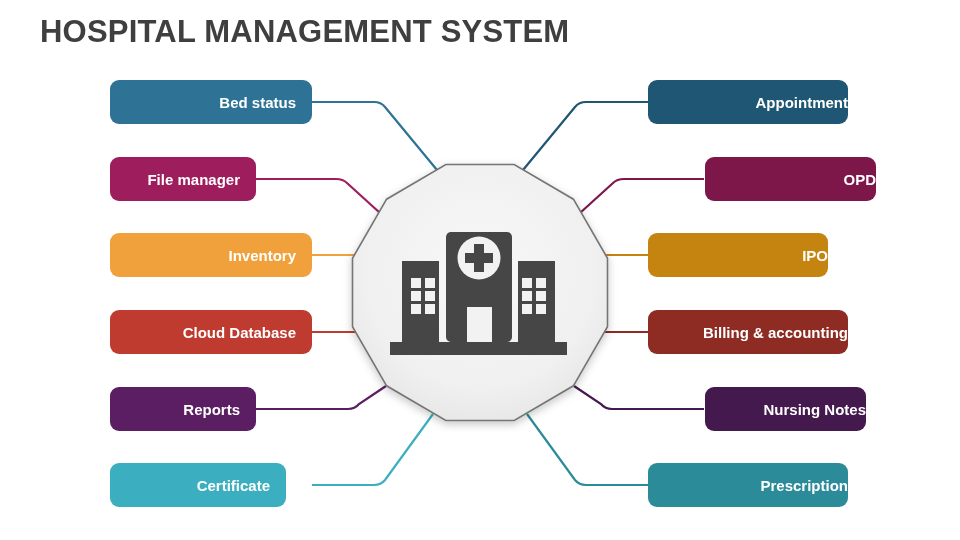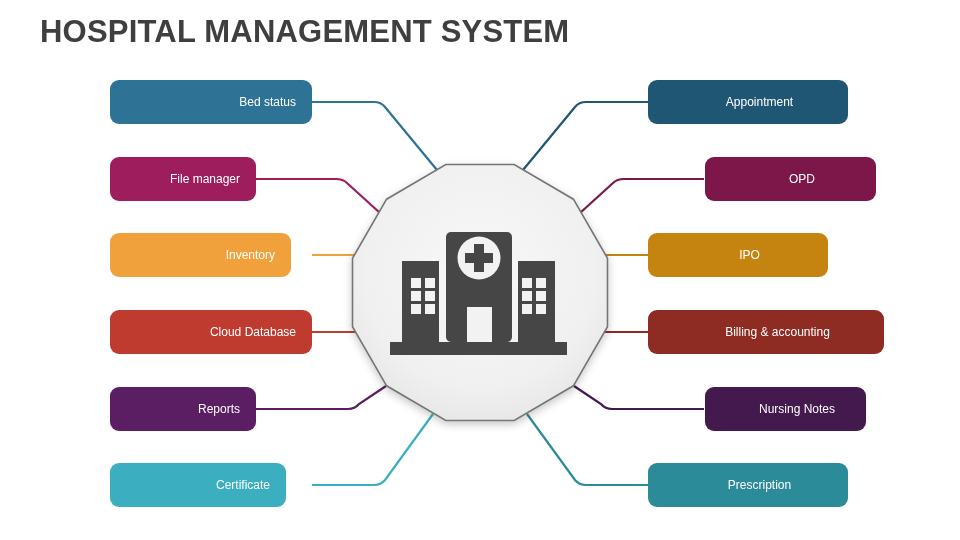--- a/index.html
+++ b/index.html
@@ -27,25 +27,25 @@
     top: 0;
   }
   .node {
     position: absolute;
     height: 44px;
     border-radius: 9px;
     display: flex;
     align-items: center;
     box-sizing: border-box;
     color: #ffffff;
-    font-size: 12px;
-    font-weight: 400;
+    font-size: 15px;
+    font-weight: 700;
   }
   .node.left  { justify-content: flex-end;  padding-right: 16px; }
-  .node.right { justify-content: center; padding-left: 23px; }
+  .node.right { justify-content: flex-end; padding-left: 23px; }
   .connector { fill: none; stroke-width: 2.2; }
 </style>
 </head>
 <body>
 
 <div class="canvas">
 
   <h1 class="slide-title">HOSPITAL MANAGEMENT SYSTEM</h1>
 
   <svg class="diagram-svg" width="960" height="540" viewBox="0 0 960 540">
@@ -105,21 +105,21 @@
       </g>
     </g>
   </svg>
 
   <div class="node left" style="left: 110px; top: 80px; width: 202px; background-color: rgb(46, 115, 150);">
     <span>Bed status</span>
   </div>
   <div class="node left" style="left: 110px; top: 157px; width: 146px; background-color: rgb(158, 29, 92);">
     <span>File manager</span>
   </div>
-  <div class="node left" style="left: 110px; top: 233px; width: 181px; background-color: rgb(241, 161, 59);">
+  <div class="node left" style="left: 110px; top: 233px; width: 202px; background-color: rgb(241, 161, 59);">
     <span>Inventory</span>
   </div>
   <div class="node left" style="left: 110px; top: 310px; width: 202px; background-color: rgb(191, 59, 48); padding-left: 12px;">
     <span>Cloud Database</span>
   </div>
   <div class="node left" style="left: 110px; top: 387px; width: 146px; background-color: rgb(91, 30, 99);">
     <span>Reports</span>
   </div>
   <div class="node left" style="left: 110px; top: 463px; width: 176px; background-color: rgb(59, 175, 191);">
     <span>Certificate</span>
@@ -127,21 +127,21 @@
 
   <div class="node right" style="left: 648px; top: 80px; width: 200px; background-color: rgb(31, 86, 115);">
     <span>Appointment</span>
   </div>
   <div class="node right" style="left: 705px; top: 157px; width: 171px; background-color: rgb(125, 22, 73);">
     <span>OPD</span>
   </div>
   <div class="node right" style="left: 648px; top: 233px; width: 180px; background-color: rgb(197, 131, 15);">
     <span>IPO</span>
   </div>
-  <div class="node right" style="left: 648px; top: 310px; width: 236px; background-color: rgb(142, 43, 34);">
+  <div class="node right" style="left: 648px; top: 310px; width: 200px; background-color: rgb(142, 43, 34);">
     <span>Billing &amp; accounting</span>
   </div>
   <div class="node right" style="left: 705px; top: 387px; width: 161px; background-color: rgb(68, 25, 78);">
     <span>Nursing Notes</span>
   </div>
   <div class="node right" style="left: 648px; top: 463px; width: 200px; background-color: rgb(44, 139, 152);">
     <span>Prescription</span>
   </div>
 
 </div>

